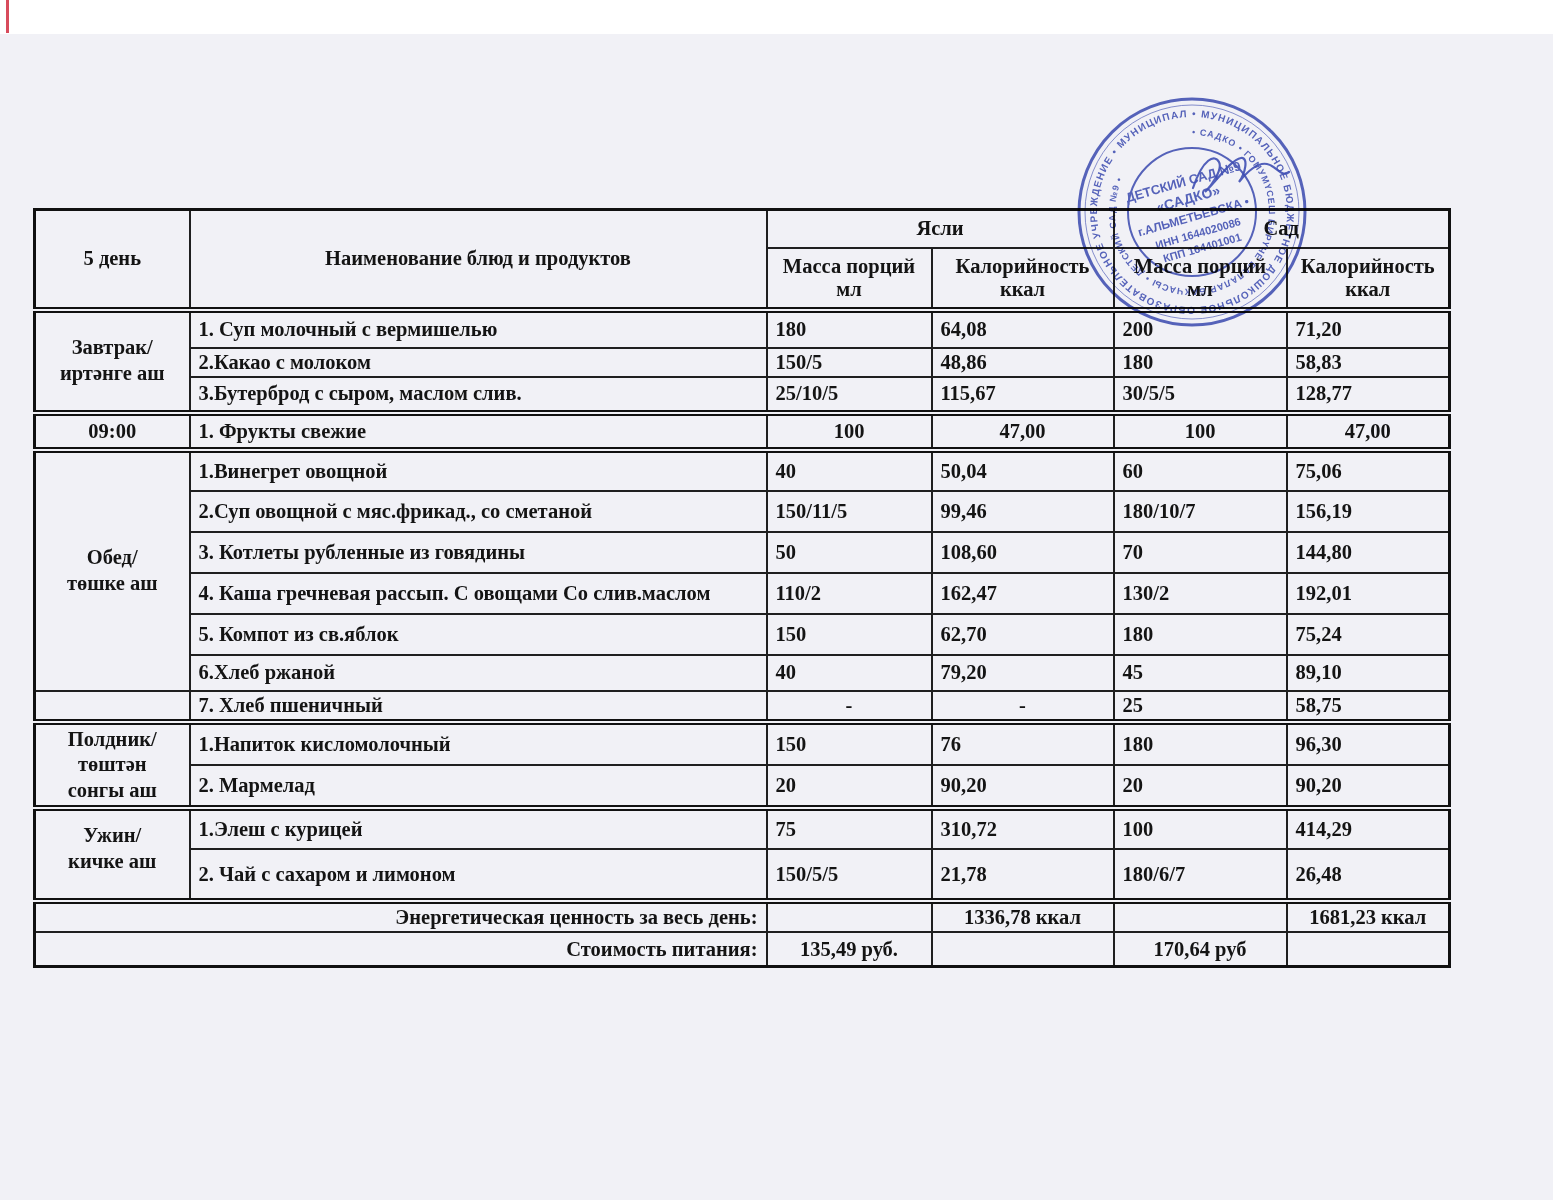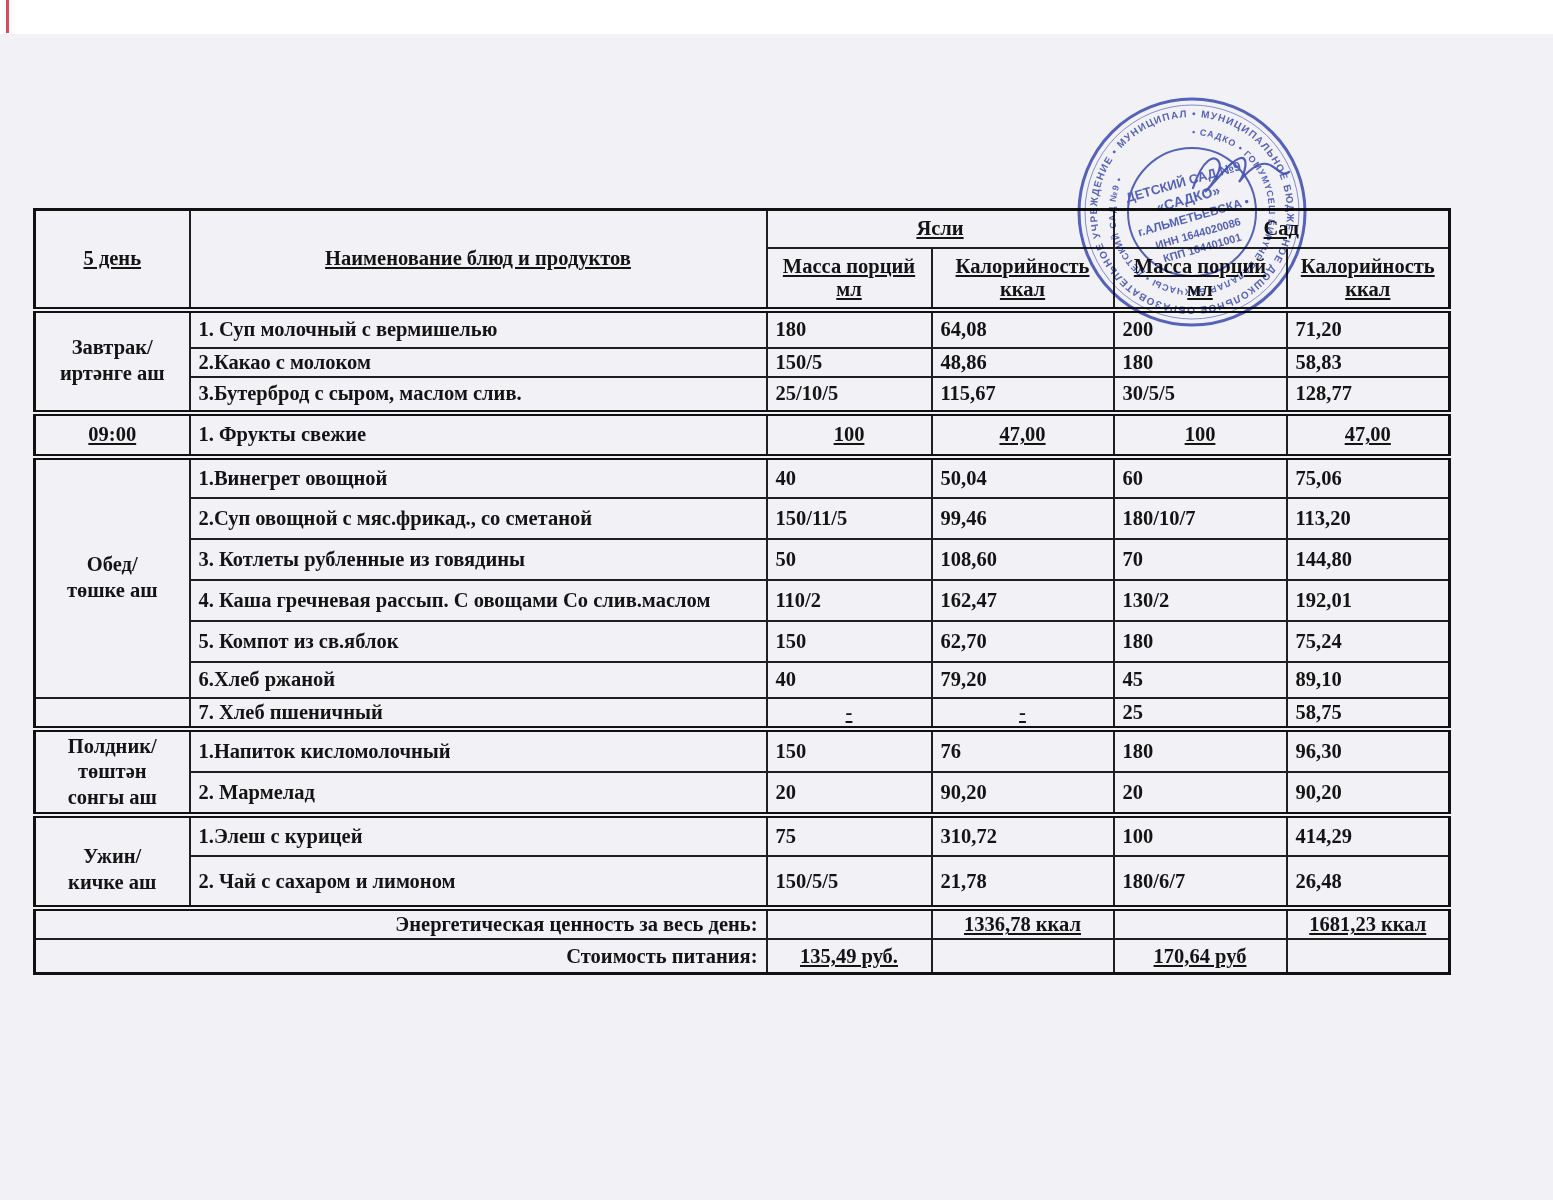--- a/index.html
+++ b/index.html
@@ -29,21 +29,21 @@
     font-size:20.5px;font-weight:bold;
   }
   table.menu td,table.menu th{
     border:2px solid #1f1f1f;
     padding:2px 8px;
     vertical-align:middle;
     overflow:hidden;
   }
   table.menu{border:3px solid #111;}
   tr.sec>td,tr.sec>th{border-top:6px double #111;margin-top:9px;}
-  .c{text-align:center;text-decoration:underline;}
+  .c{text-align:center;}
   .r{text-align:right;}
   .pre{white-space:pre-line;}
   .meal-label{text-align:center;font-weight:bold;line-height:1.25;}
   .dish{text-align:left;}
   .vtop{vertical-align:top;padding-top:6px;}
   .tot-label{font-weight:bold;}
 </style>
 </head>
 <body>
 
@@ -127,21 +127,21 @@
     <td>58,83</td>
   </tr>
   <tr style="height:36px">
     <td class="dish">3.Бутерброд с сыром, маслом слив.</td>
     <td>25/10/5</td>
     <td>115,67</td>
     <td>30/5/5</td>
     <td>128,77</td>
   </tr>
 
-  <tr class="sec" style="height:44px">
+  <tr class="sec" style="height:37px">
     <td class="c">09:00</td>
     <td class="dish">1. Фрукты свежие</td>
     <td class="c">100</td>
     <td class="c">47,00</td>
     <td class="c">100</td>
     <td class="c">47,00</td>
   </tr>
 
   <tr class="sec" style="height:41px">
     <td rowspan="6" class="meal-label pre">Обед/
@@ -150,21 +150,21 @@
     <td>40</td>
     <td>50,04</td>
     <td>60</td>
     <td>75,06</td>
   </tr>
   <tr style="height:41px">
     <td class="dish">2.Суп овощной  с мяс.фрикад., со сметаной</td>
     <td>150/11/5</td>
     <td>99,46</td>
     <td>180/10/7</td>
-    <td>113,20</td>
+    <td>156,19</td>
   </tr>
   <tr style="height:41px">
     <td class="dish">3. Котлеты рубленные из говядины</td>
     <td>50</td>
     <td>108,60</td>
     <td>70</td>
     <td>144,80</td>
   </tr>
   <tr style="height:41px">
     <td class="dish">4. Каша гречневая рассып. С овощами  Со слив.маслом</td>
@@ -209,21 +209,21 @@
   </tr>
   <tr style="height:43px">
     <td class="dish">2. Мармелад</td>
     <td>20</td>
     <td>90,20</td>
     <td>20</td>
     <td>90,20</td>
   </tr>
 
   <tr class="sec" style="height:41px">
-    <td rowspan="2" class="meal-label pre" style="vertical-align:bottom;padding-bottom:10px">Ужин/
+    <td rowspan="2" class="meal-label pre" style="vertical-align:bottom;padding-bottom:24px">Ужин/
 кичке аш</td>
     <td class="dish">1.Элеш с курицей</td>
     <td>75</td>
     <td>310,72</td>
     <td>100</td>
     <td>414,29</td>
   </tr>
   <tr style="height:52px">
     <td class="dish vtop">2. Чай с сахаром и лимоном</td>
     <td class="vtop">150/5/5</td>

